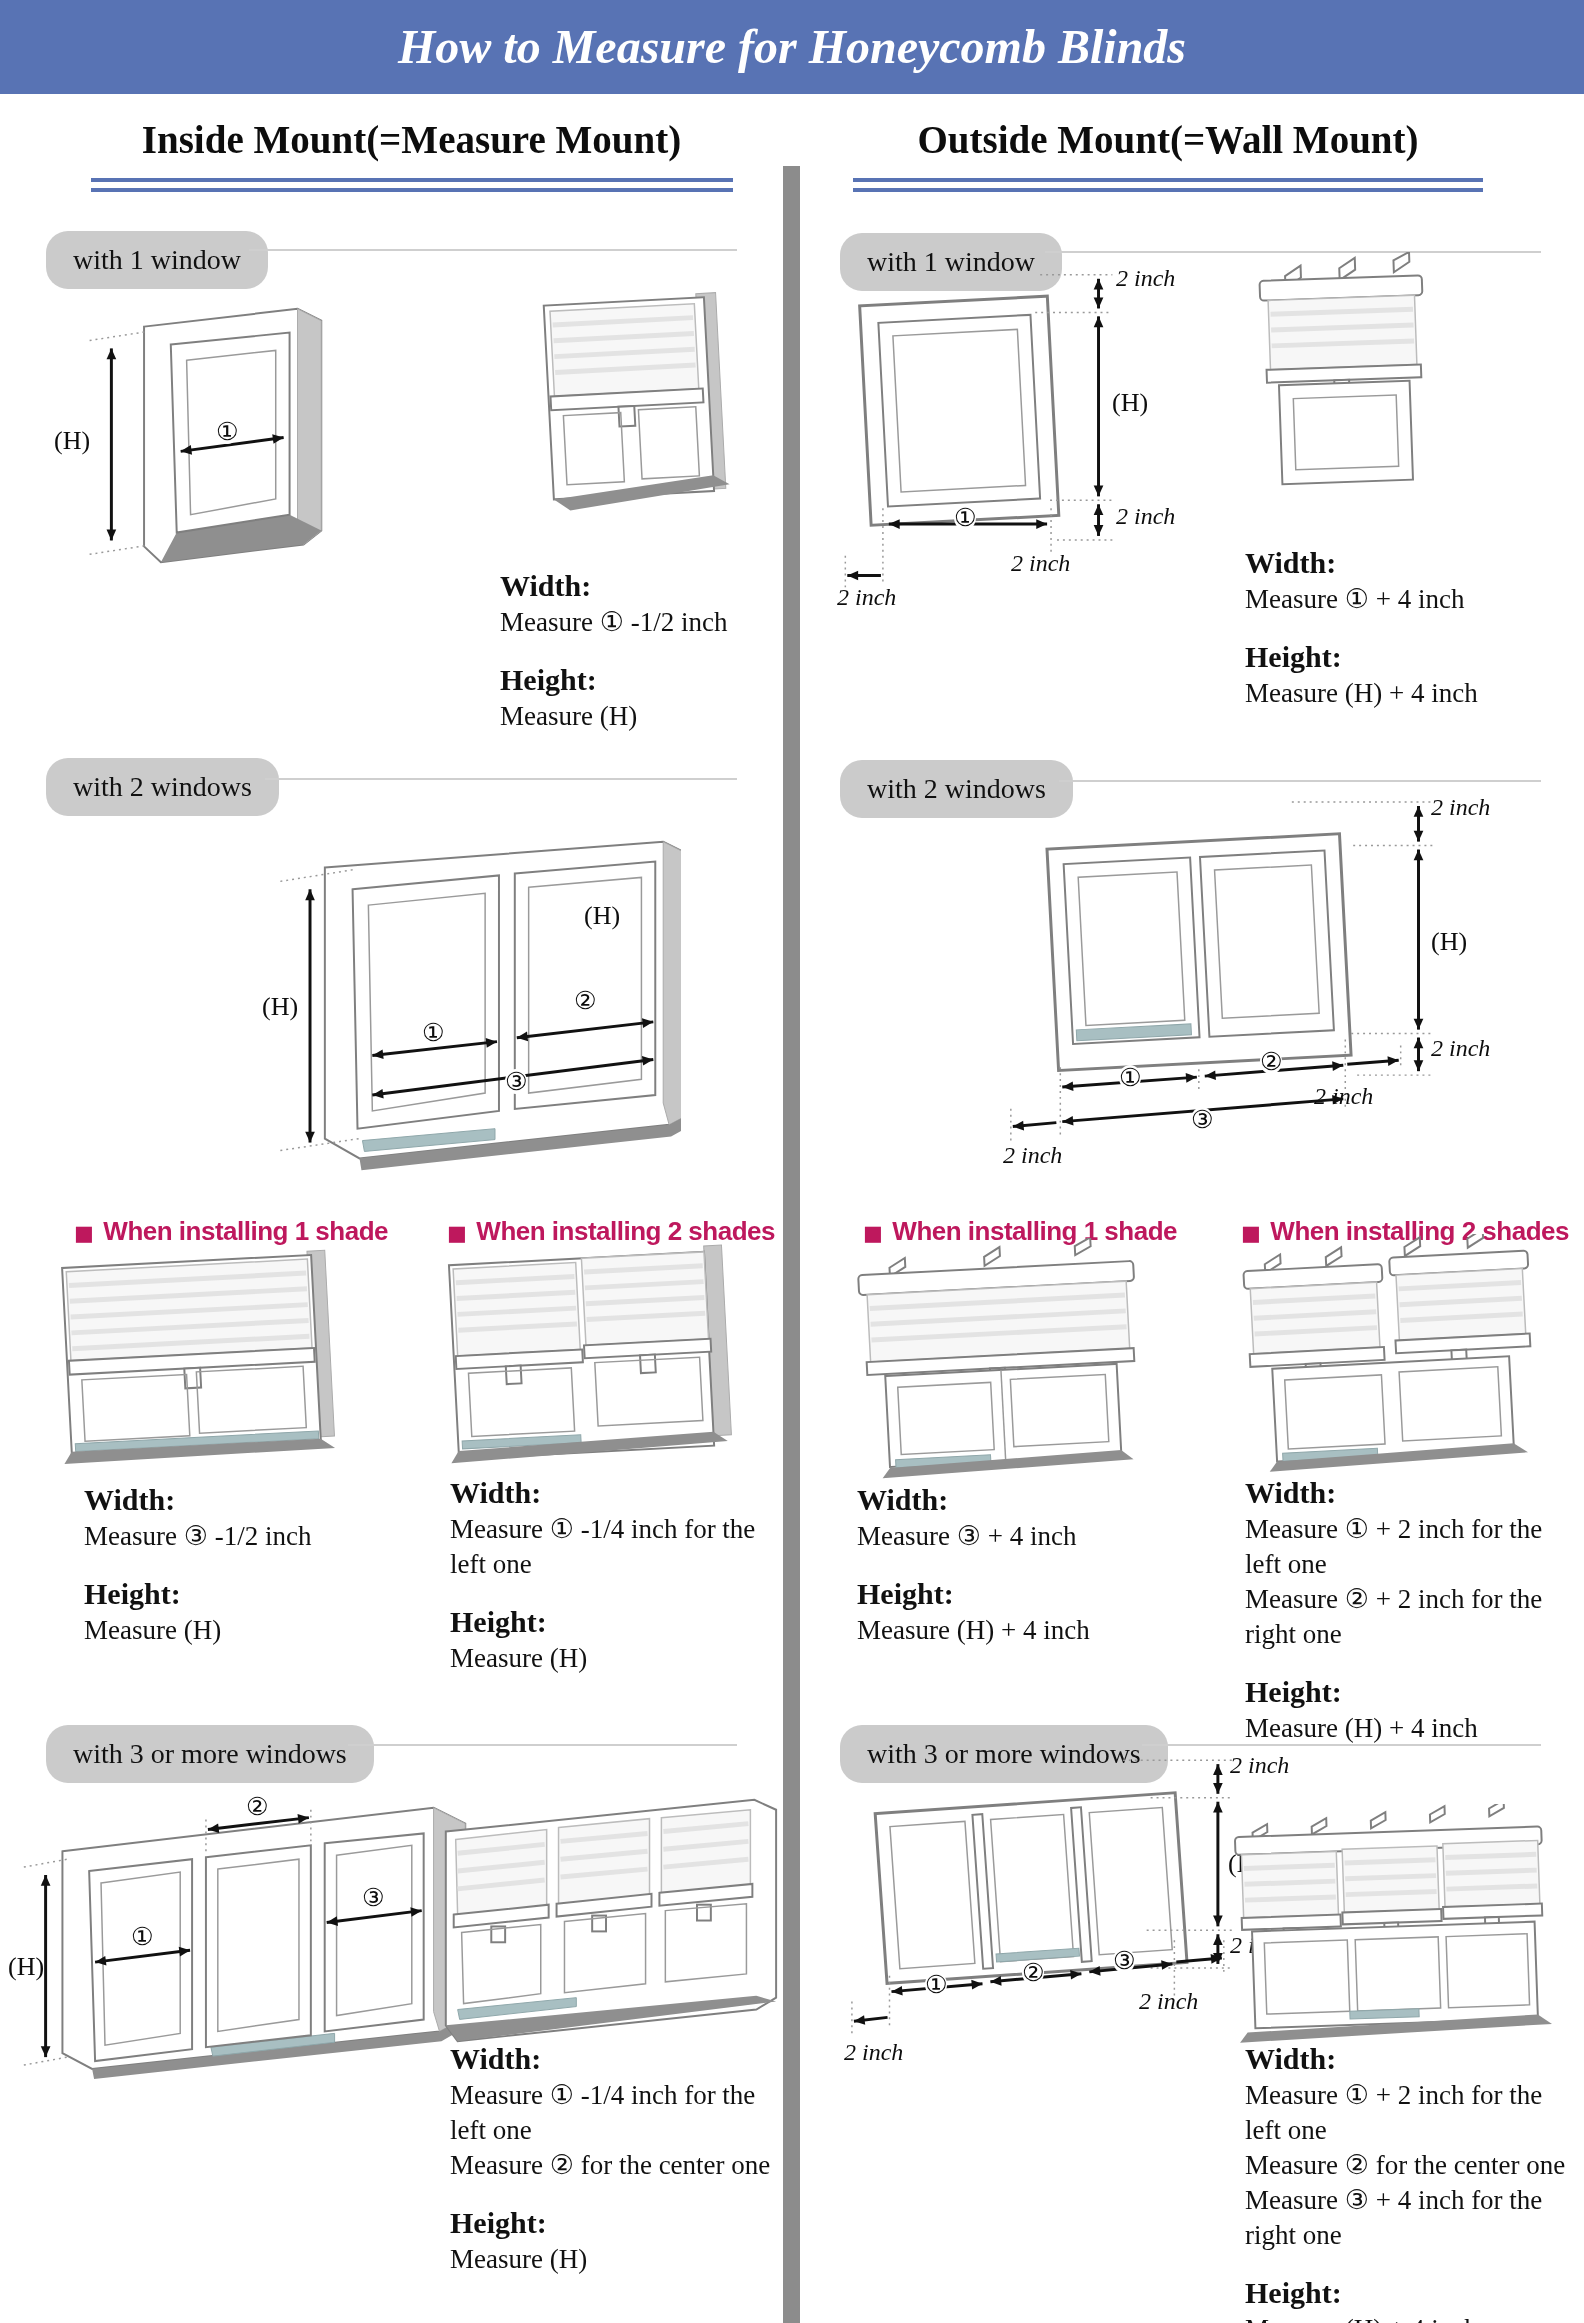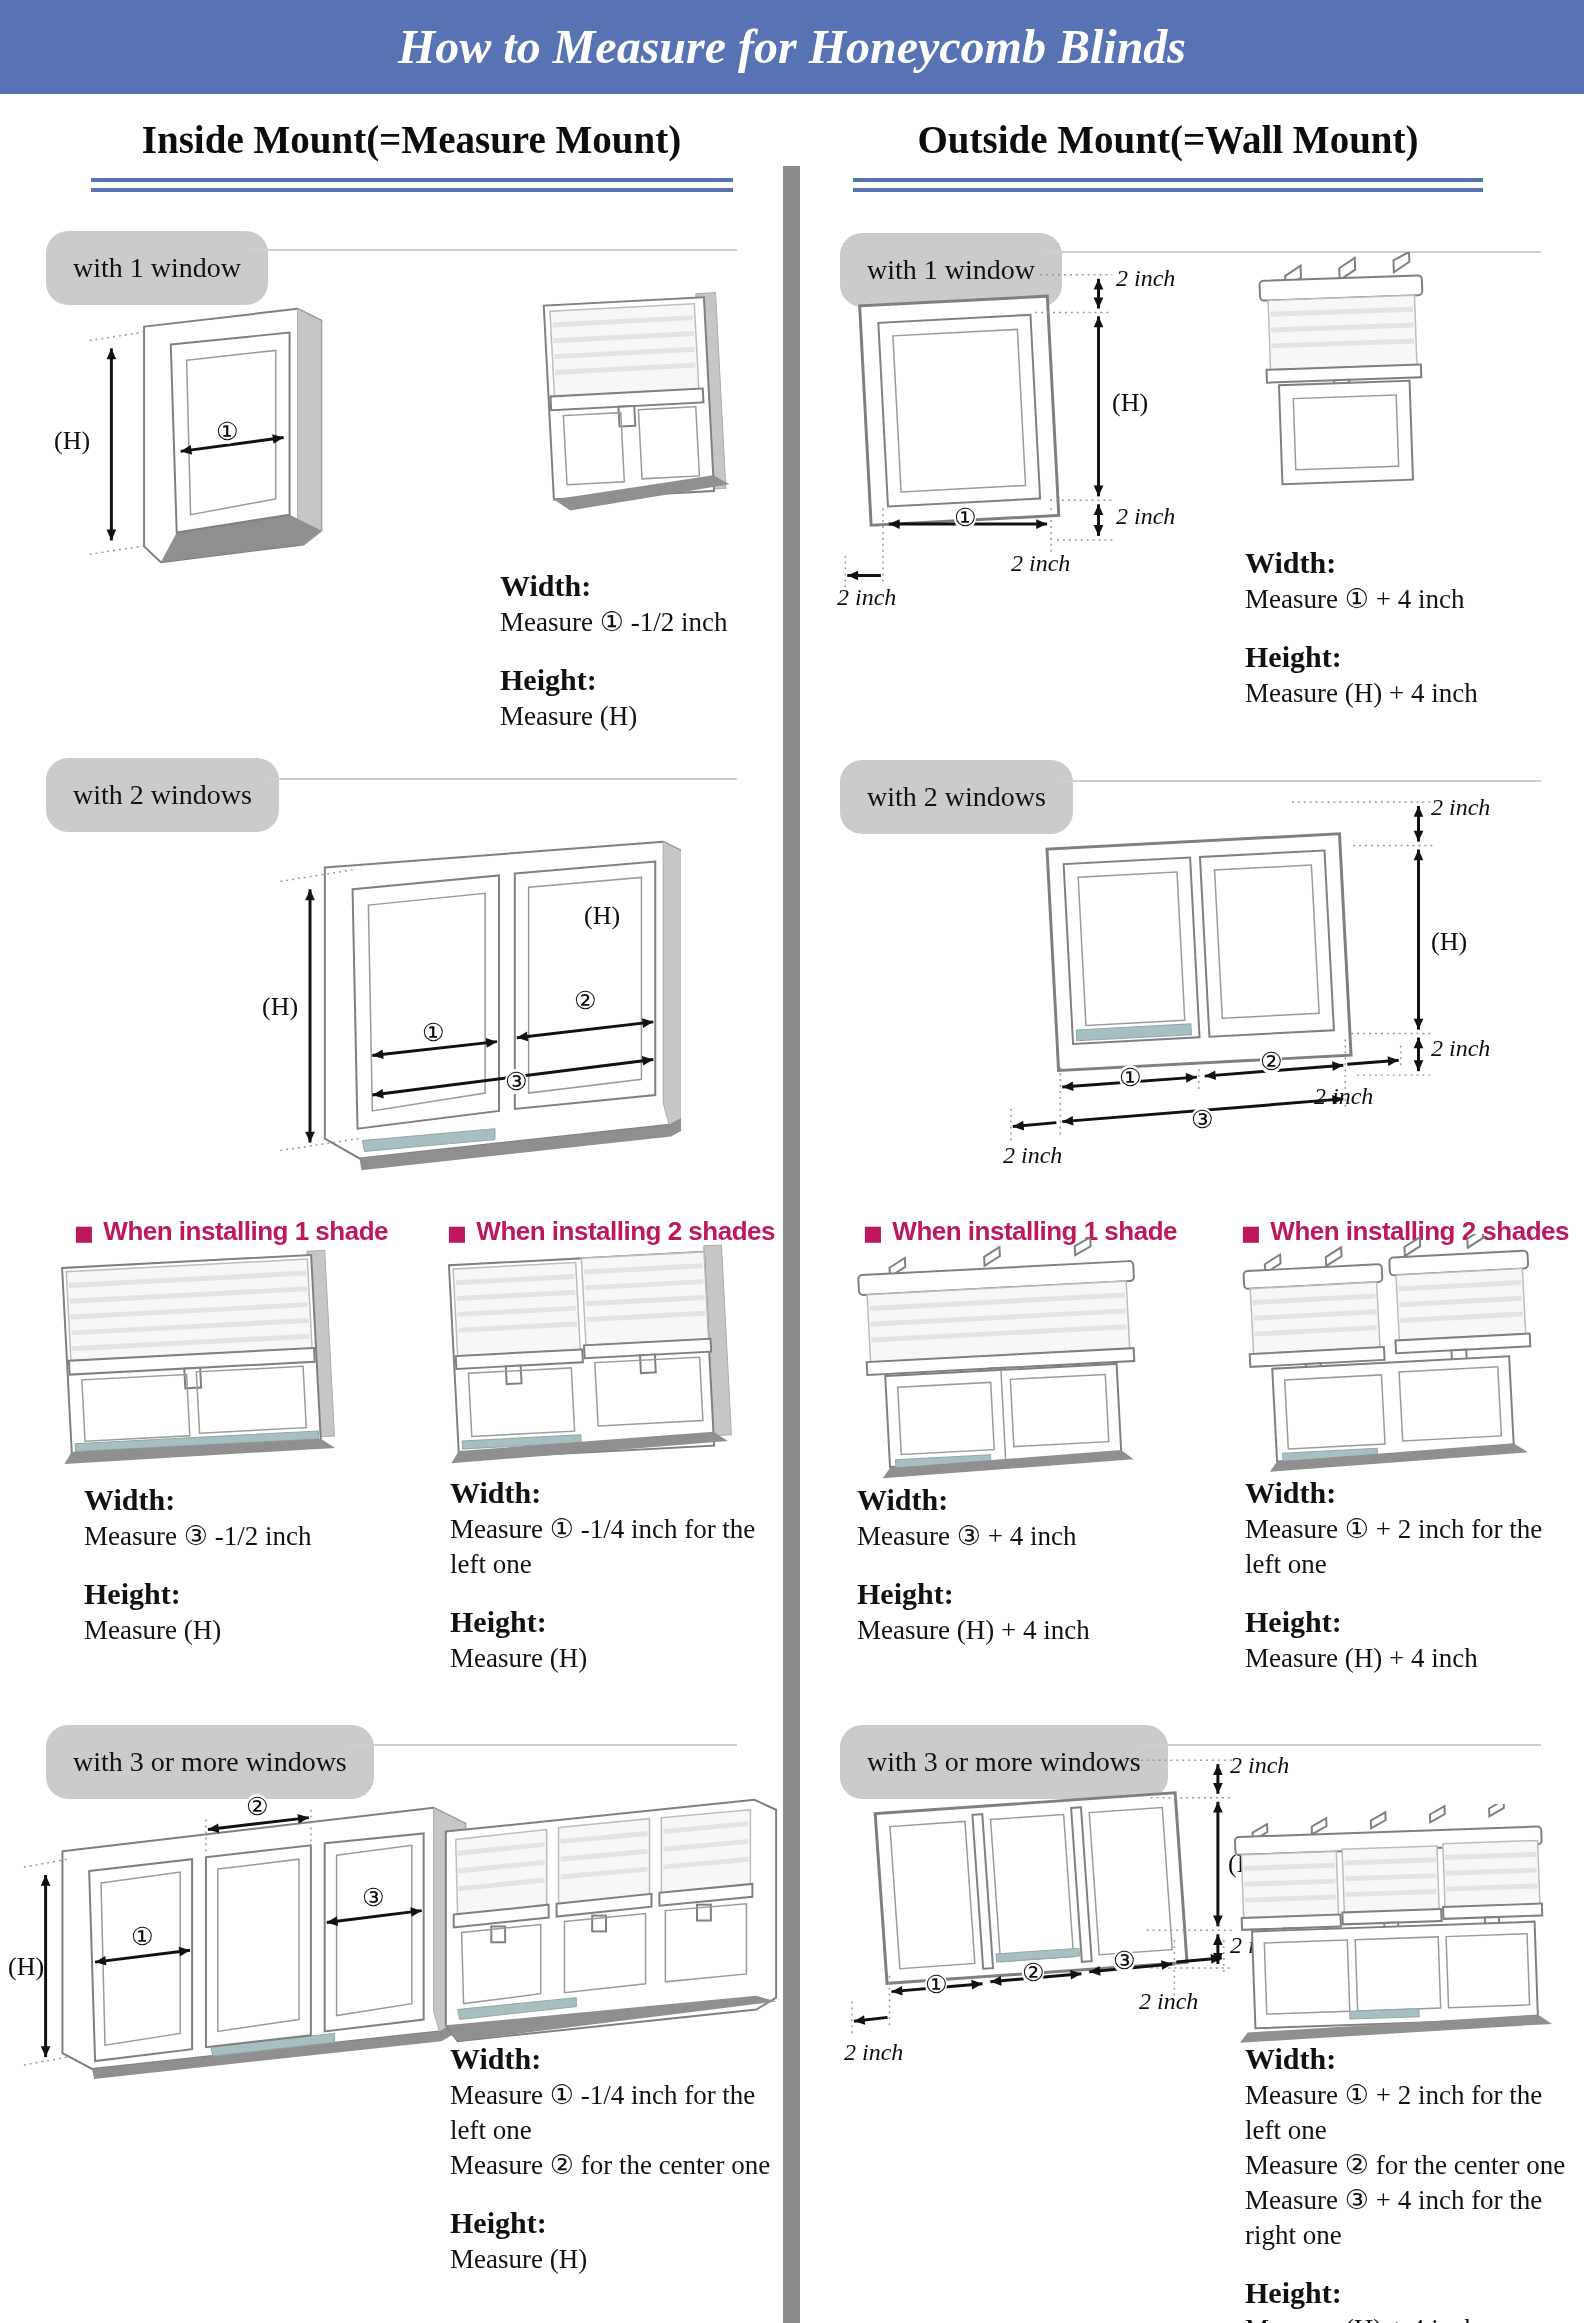--- a/index.html
+++ b/index.html
@@ -15,21 +15,21 @@
     font-style:italic;color:#ffffff;font-family:"Liberation Serif",serif;
   }
   .colhead{
     position:absolute;text-align:center;font-weight:bold;font-size:39px;color:#0d0d0d;
     font-family:"Liberation Serif",serif;
   }
   .dul{position:absolute;height:6px;border-top:4px solid #5873b4;border-bottom:4px solid #5873b4;}
   #divider{position:absolute;left:783px;top:166px;width:17px;height:2157px;background:#8c8c8c;}
   .pill{
     position:absolute;background:#cbcbcb;border-radius:22px;height:42px;line-height:42px;
-    padding:16px 27px;font-size:28px;color:#111;white-space:nowrap;
+    padding:8px 27px;font-size:28px;color:#111;white-space:nowrap;
   }
   .sline{position:absolute;height:2px;background:#cfcfcf;}
   .ihead{
     position:absolute;font-family:"Liberation Sans",sans-serif;font-weight:bold;font-size:26px;
     letter-spacing:-0.5px;color:#be185d;white-space:nowrap;
   }
   .ihead .sq{font-size:21px;margin-right:10px;font-family:"DejaVu Sans",sans-serif;}
   .mblock{position:absolute;font-size:27px;line-height:1.3;color:#111;}
   .mblock .lbl{display:block;font-weight:bold;font-size:30px;margin-top:20px;}
   .mblock .lbl.first{margin-top:0;}
@@ -479,20 +479,21 @@
 <div class="mblock" style="left:857px;top:1480px;width:307px;">
   <span class="lbl first">Width:</span>
   <span class="ln">Measure ③ + 4 inch</span>
   <span class="lbl">Height:</span>
   <span class="ln">Measure (H) + 4 inch</span>
 </div>
 
 <div class="mblock" style="left:1245px;top:1473px;width:327px;">
   <span class="lbl first">Width:</span>
   <span class="ln">Measure ① + 2 inch for the left one</span>
+  <span class="ln">Measure ② + 2 inch for the right one</span>
   <span class="lbl">Height:</span>
   <span class="ln">Measure (H) + 4 inch</span>
 </div>
 
 <div class="pill" style="left:840px;top:1725px;">with 3 or more windows</div>
 <div class="sline" style="left:1142px;top:1744px;width:399px;"></div>
 
 <div class="diag" style="left:844px;top:1742px;width:455px;height:342px;">
   <svg width="455" height="342" viewBox="0 0 460 345">
     <g transform="rotate(-4 180 160)">

